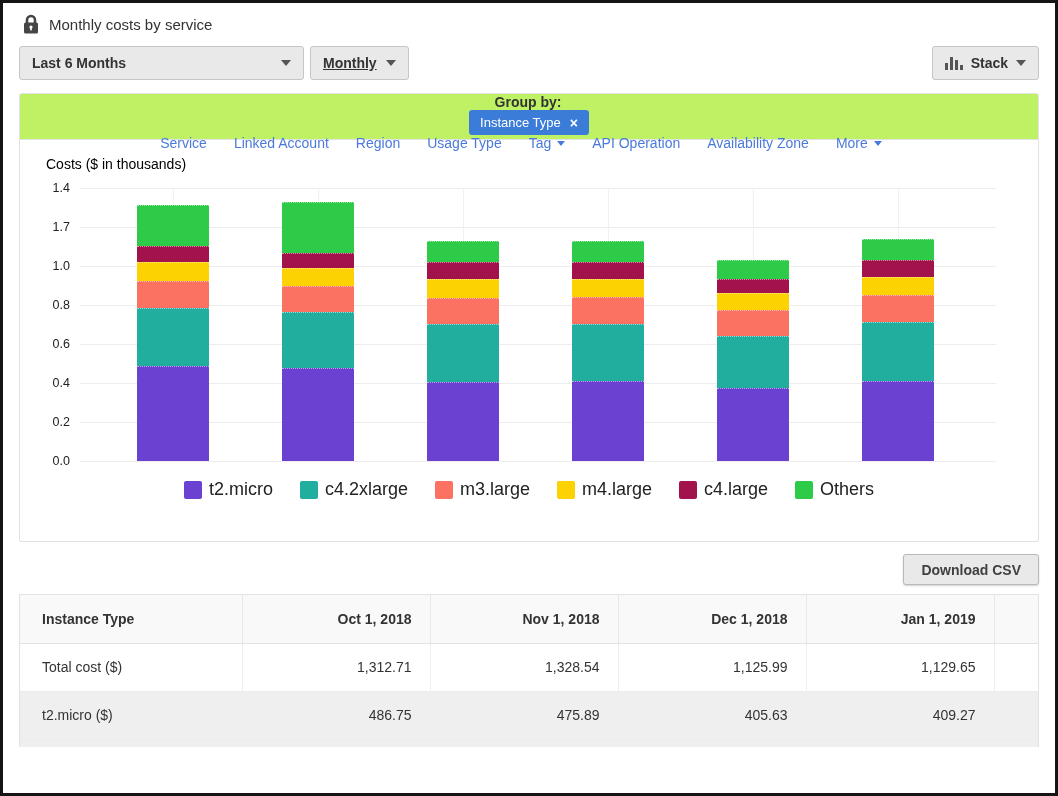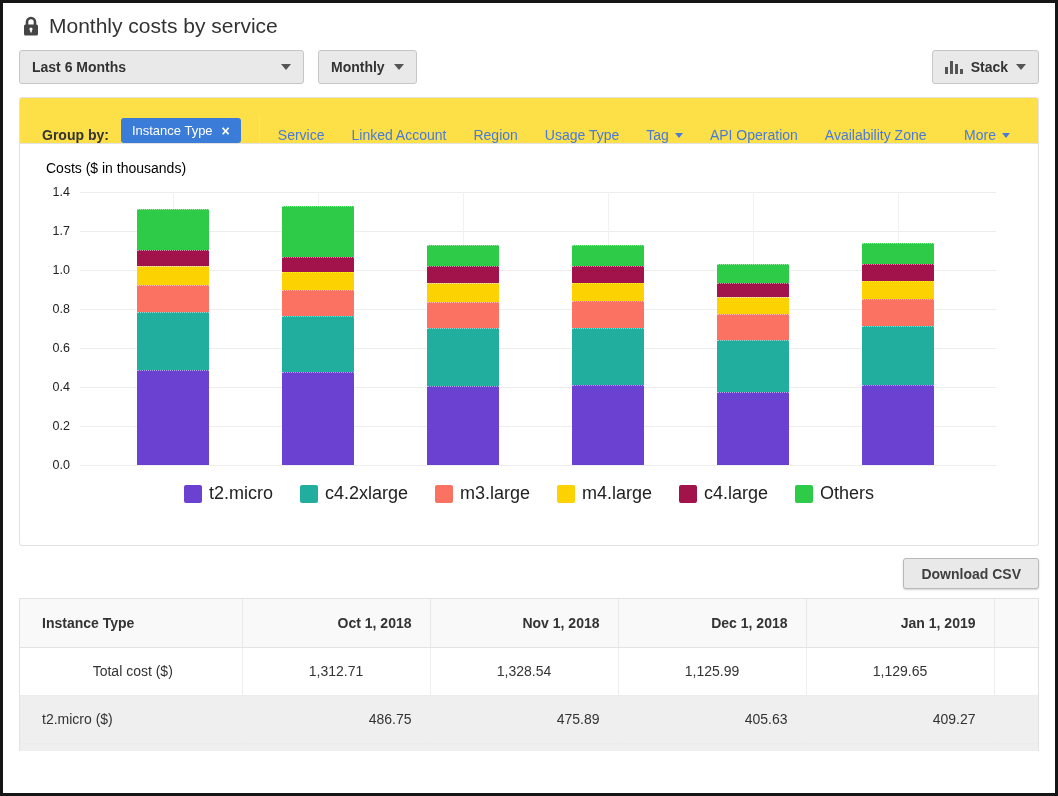--- a/index.html
+++ b/index.html
@@ -5,46 +5,46 @@
   * { margin:0; padding:0; box-sizing:border-box; }
   body { background:#fff; }
   .frame{
     width:1058px; height:796px; border:3px solid #151515; background:#fff;
     overflow:hidden; font-family:"Liberation Sans", sans-serif; color:#333;
   }
   .inner{ padding:0 16px; }
 
   
   .titlebar{ display:flex; align-items:center; gap:10px; padding-top:11px; margin-left:4px; }
-  .titlebar h1{ font-size:21px; font-weight:400; color:#333; }
+  .titlebar h1{ font-size:15px; font-weight:400; color:#333; }
   .lock{ width:16px; height:20px; }
 
   
   .toolbar{ display:flex; align-items:center; margin-top:12px; }
   .btn{
     background:#e9e9e9; border:1px solid #c6c6c6; border-radius:3px; height:34px;
     display:flex; align-items:center; font-weight:bold; font-size:14px; color:#333;
     padding:0 12px; cursor:pointer;
   }
   .caret{ width:0; height:0; border-left:5px solid transparent; border-right:5px solid transparent;
     border-top:6px solid #555; display:inline-block; }
   .btn-range{ width:285px; justify-content:space-between; }
-  .btn-gran{ margin-left:14px; gap:9px; }
+  .btn-gran{ margin-left:6px; gap:9px;text-decoration:underline; }
   .btn-stack{ margin-left:auto; gap:8px; }
   .stack-icon{ display:flex; align-items:flex-end; gap:2px; height:14px; }
   .stack-icon i{ display:block; width:3px; background:#555; }
   .stack-icon i:nth-child(1){ height:7px; }
   .stack-icon i:nth-child(2){ height:13px; }
   .stack-icon i:nth-child(3){ height:10px; }
   .stack-icon i:nth-child(4){ height:5px; }
 
   
   .groupby{
-    margin-top:13px; background:#fde047; border:1px solid #e2e2e2; border-radius:3px 3px 0 0;
-    height:47px; display:flex; align-items:flex-end; padding:0 12px; position:relative; z-index:2;
+    margin-top:13px; background:#bef264; border:1px solid #e2e2e2; border-radius:3px 3px 0 0;
+    height:47px; display:flex; align-items:center; padding:0 12px; position:relative; z-index:2;flex-direction:column;
   }
   .gb-label{ font-weight:bold; font-size:14px; margin-left:10px; margin-right:12px; white-space:nowrap; }
   .pill{
     background:#3b7cd8; color:#fff; font-size:13px; border-radius:3px; padding:5px 11px;
     display:flex; align-items:center; gap:9px; cursor:pointer; white-space:nowrap;
   }
   .pill .x{ font-weight:bold; font-size:14px; line-height:1; }
   .gb-sep{ width:1px; height:28px; background:#ddd; margin:0 18px; }
   .gb-links{ display:flex; align-items:center; gap:27px; flex:1; font-size:14px; }
   .gb-link{ color:#4a7ad9; cursor:pointer; display:flex; align-items:center; gap:6px; white-space:nowrap; }
@@ -87,21 +87,21 @@
   table{ width:100%; border-collapse:collapse; table-layout:fixed; font-size:14px; }
   thead th{
     background:#f9f9fa; font-weight:bold; color:#333; height:48px;
     border-bottom:1px solid #e2e2e2; border-left:1px solid #e8e8e8;
     text-align:right; padding:0 18px; white-space:nowrap;
   }
   thead th:first-child{ text-align:left; border-left:none; padding-left:22px; }
   tbody td{ height:48px; border-left:1px solid #eeeeee; border-top:1px solid #ececec;
     text-align:right; padding:0 18px; color:#333; }
   tbody td:first-child{ text-align:left; border-left:none; padding-left:22px; }
-  tbody tr:first-child td{ border-top:none;text-align:center; }
+  tbody tr:first-child td{ border-top:none; }
   tr.shaded{ background:#efefef; }
   .sliver{ height:8px; background:#efefef; border-top:1px solid #ececec; }
 </style>
 </head>
 <body>
 
 <div class="frame">
   <div class="inner">
 
     <div class="titlebar">

